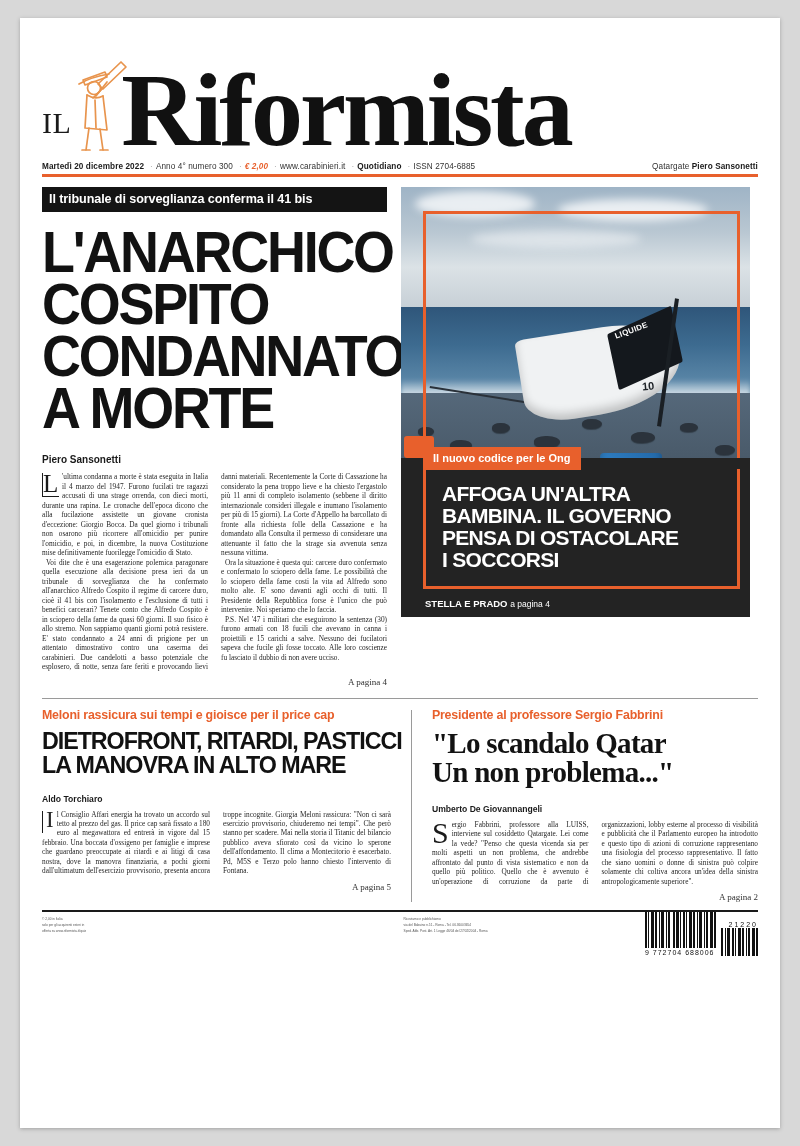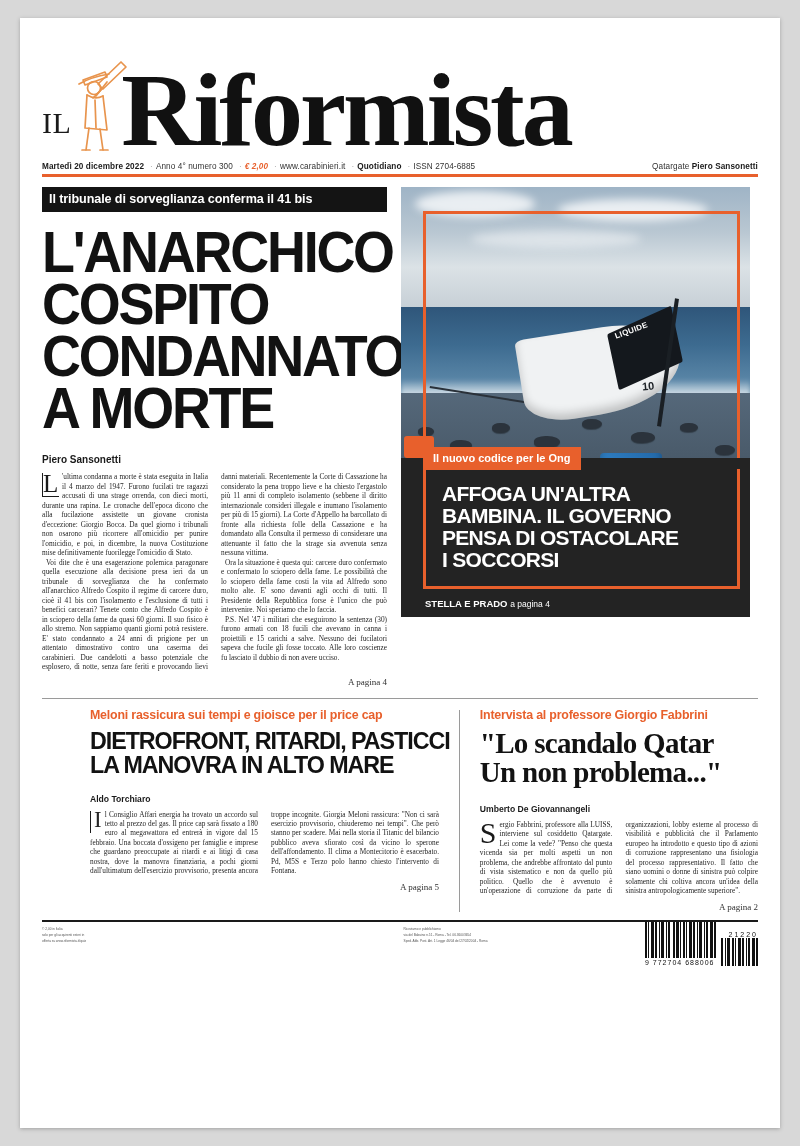--- a/index.html
+++ b/index.html
@@ -297,21 +297,21 @@
     font-weight: bold;
   }
   .pkg-credit .pg { font-weight: normal; font-size: 8.5px; }
 
   
   .hr-thin { height: 1px; background: #9a9a9a; margin: 11px 0 9px 0; }
 
   
   .bottom-block { display: flex; gap: 20px; }
   .bcol { width: 349px; position: relative; }
-  .bcol.left { width: 349px; margin-left: 48px; }
+  .bcol.left { width: 349px; }
   .vdiv {
     width: 1px; background: #9a9a9a; align-self: stretch; margin-top: 2px;
   }
 
   .kicker-orange {
     color: #e8602c;
     font-weight: bold;
     font-size: 12.4px;
     letter-spacing: -0.2px;
     margin-bottom: 7px;
@@ -539,21 +539,21 @@
       <div class="byline2">Aldo Torchiaro</div>
       <div class="body-small">
         <p><span class="dropcap2">I</span><span>l Consiglio Affari energia ha trovato un accordo sul tetto al prezzo del gas. Il price cap sarà fissato a 180 euro al megawattora ed entrerà in vigore dal 15 febbraio. Una boccata d'ossigeno per famiglie e imprese che guardano preoccupate ai ritardi e ai litigi di casa nostra, dove la manovra finanziaria, a pochi giorni dall'ultimatum dell'esercizio provvisorio, presenta ancora troppe incognite. Giorgia Meloni rassicura: "Non ci sarà esercizio provvisorio, chiuderemo nei tempi". Che però stanno per scadere. Mai nella storia il Titanic del bilancio pubblico aveva sfiorato così da vicino lo sperone dell'affondamento. Il clima a Montecitorio è esacerbato. Pd, M5S e Terzo polo hanno chiesto l'intervento di Fontana.</span></p>
       </div>
       <div class="jump2">A pagina 5</div>
     </div>
 
     <div class="vdiv"></div>
 
     <div class="bcol">
-      <div class="kicker-orange">Intervista al professore Giorgio Fabbrini</div>
+      <div class="kicker-orange">Presidente al professore Sergio Fabbrini</div>
       <div class="hl-serif">
         <div>"Lo scandalo Qatar</div>
         <div>Un non problema..."</div>
       </div>
       <div class="byline2">Umberto De Giovannangeli</div>
       <div class="body-small">
         <p><span class="dropcap3">S</span><span>ergio Fabbrini, professore alla LUISS, interviene sul cosiddetto Qatargate. Lei come la vede? "Penso che questa vicenda sia per molti aspetti un non problema, che andrebbe affrontato dal punto di vista sistematico e non da quello più politico. Quello che è avvenuto è un'operazione di corruzione da parte di organizzazioni, lobby esterne al processo di visibilità e pubblicità che il Parlamento europeo ha introdotto e questo tipo di azioni di corruzione rappresentano una fisiologia del processo rappresentativo. Il fatto che siano uomini o donne di sinistra può colpire solamente chi coltiva ancora un'idea della sinistra antropologicamente superiore".</span></p>
       </div>
       <div class="jump2">A pagina 2</div>
     </div>

